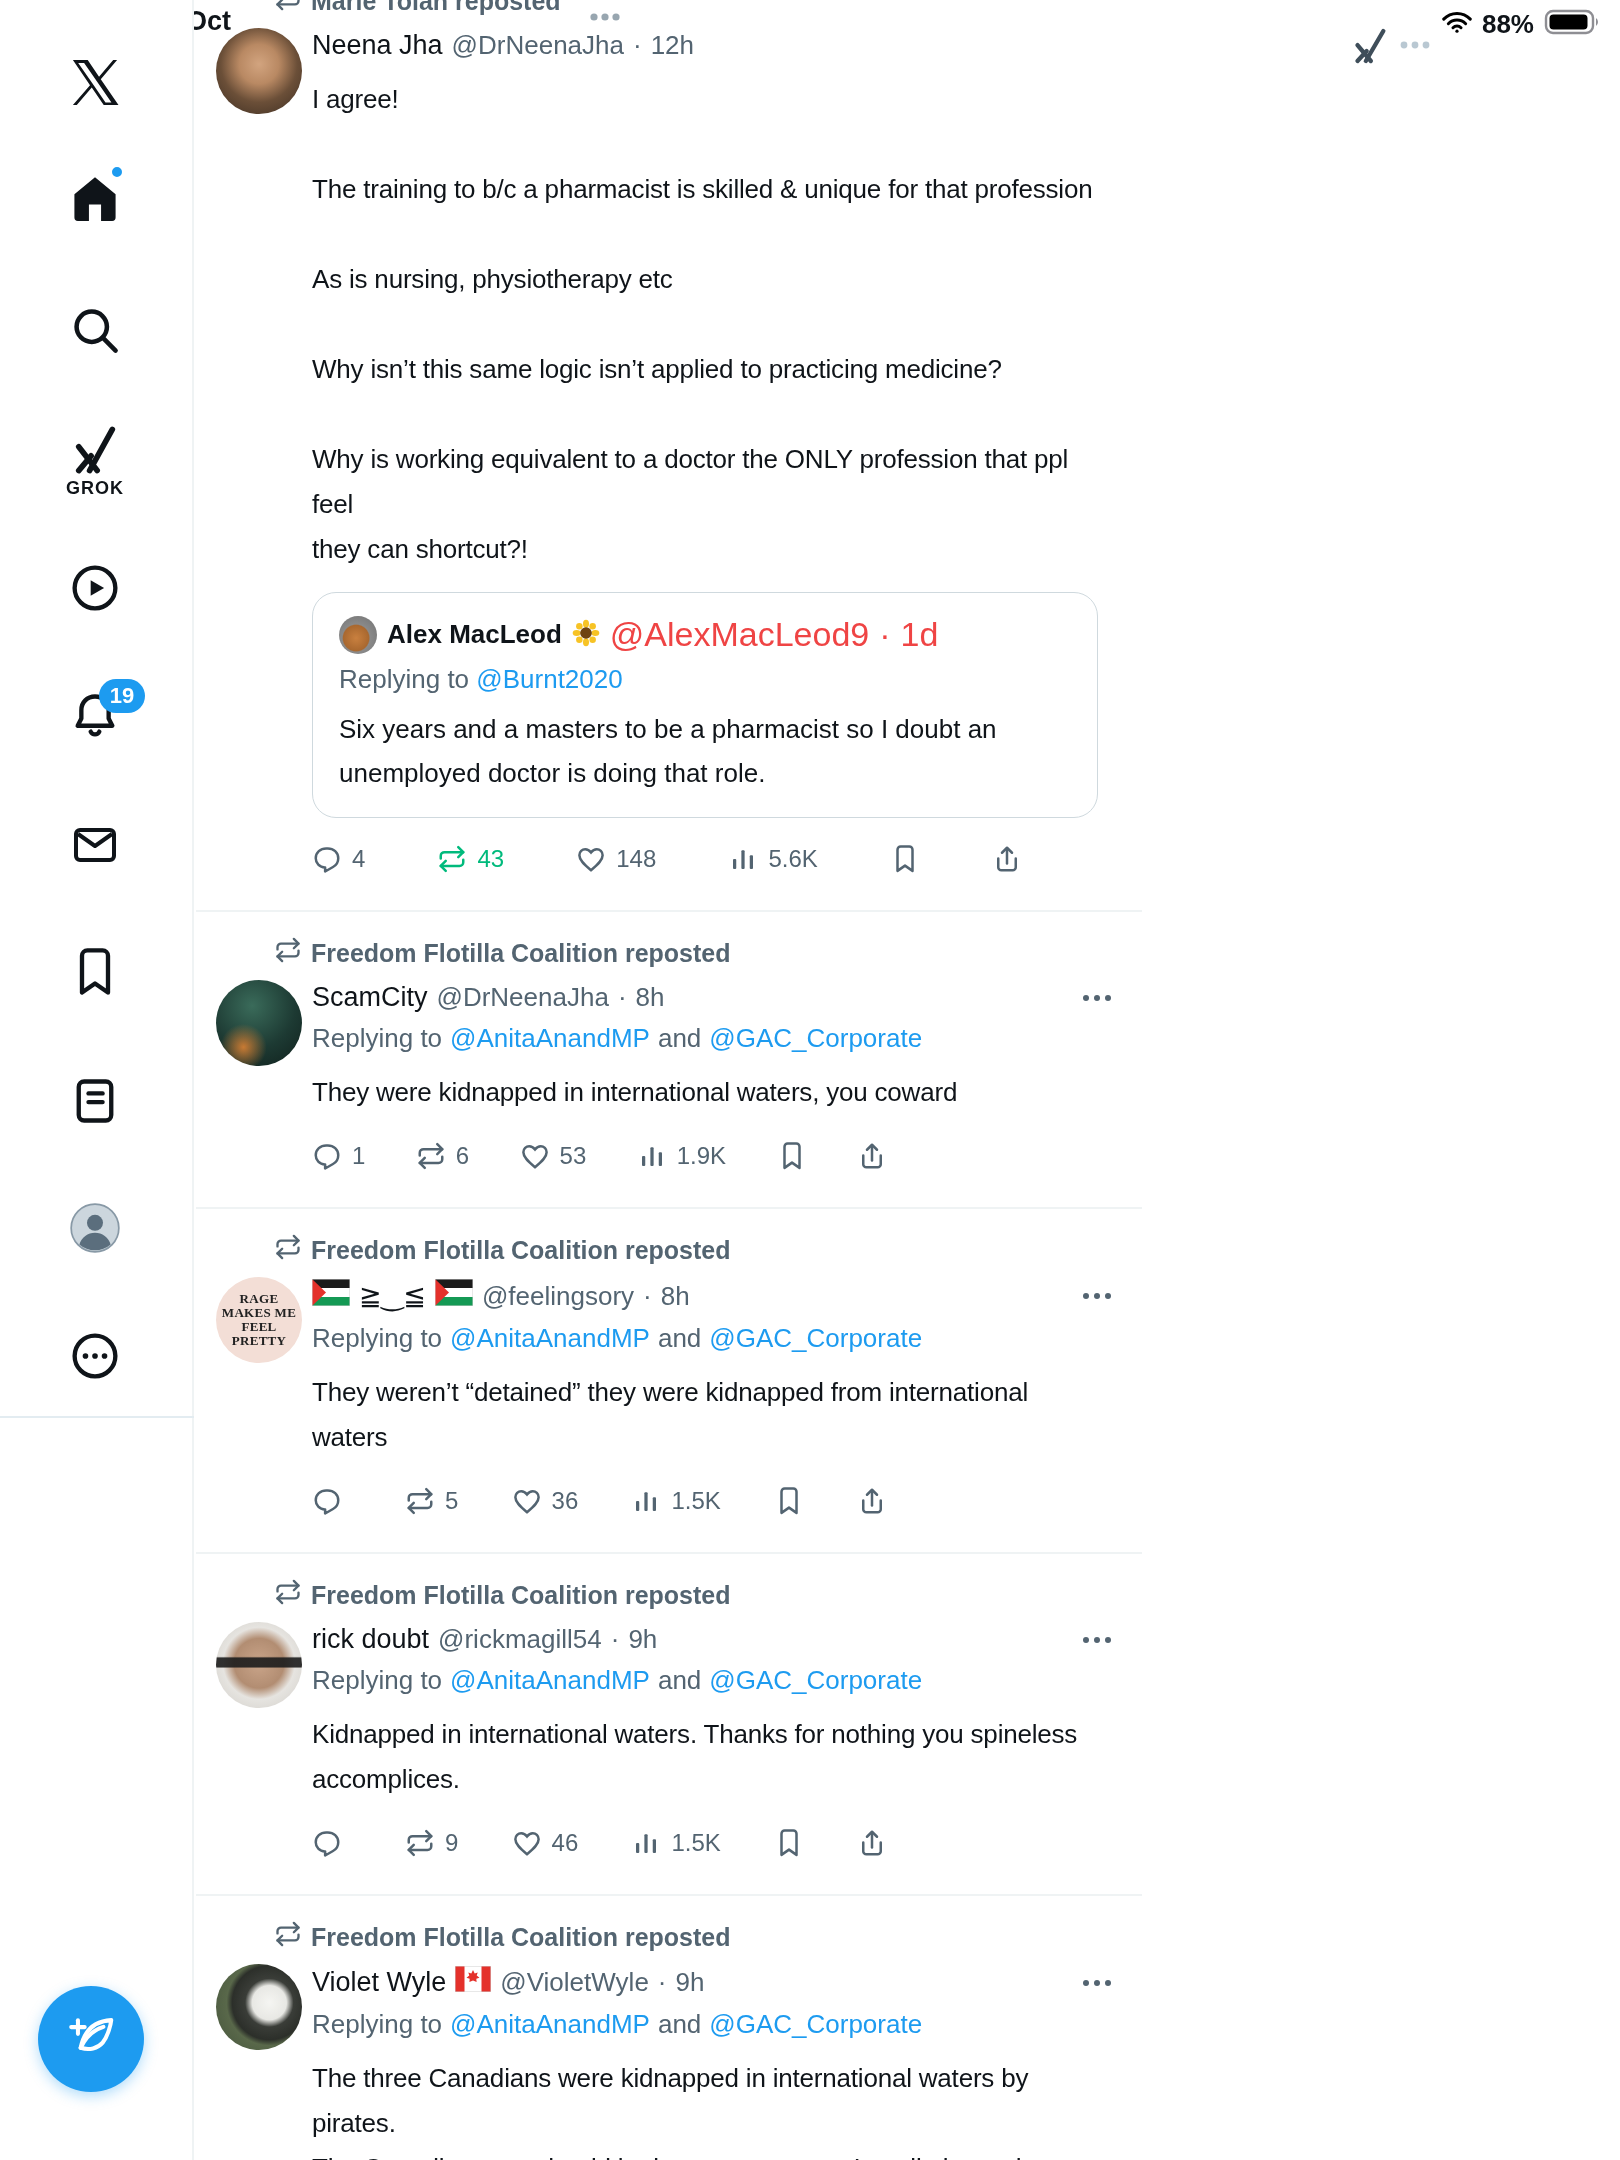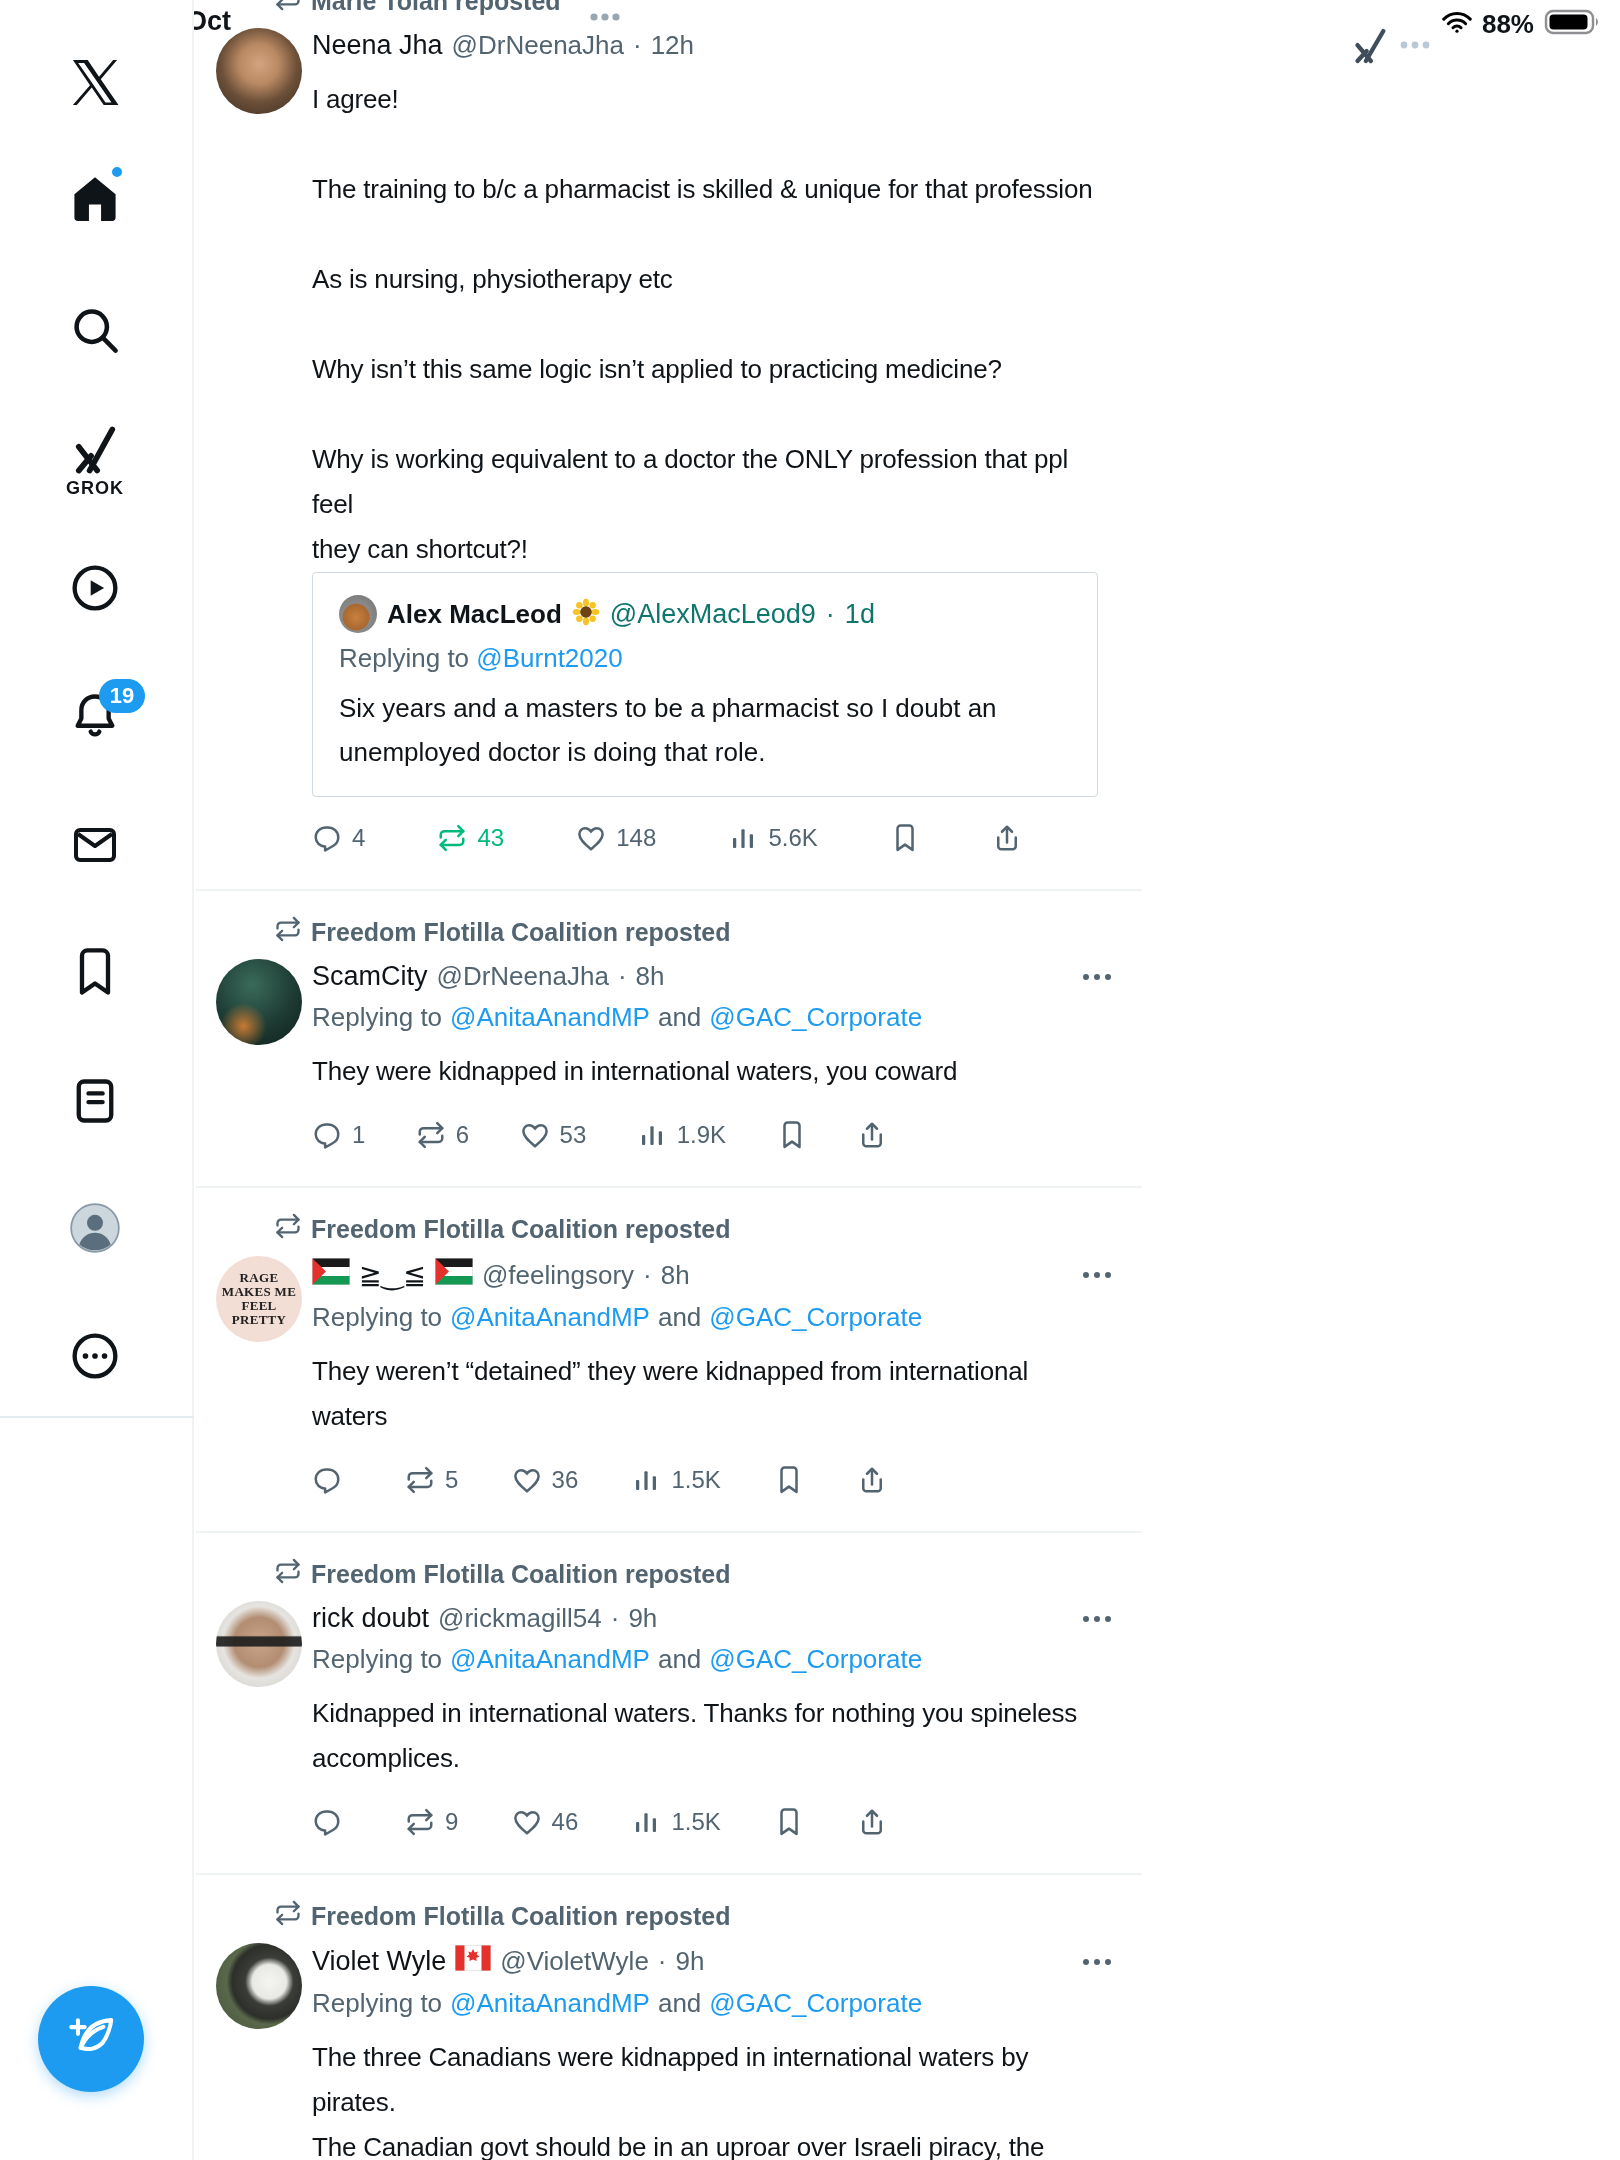--- a/index.html
+++ b/index.html
@@ -51,26 +51,26 @@
   .overflow { margin-left:auto; color:#536471; }
   .overflow svg, .multitask svg, .topmore svg { width:34px; height:14px; display:block; }
   .grok-top svg { width:40px; height:40px; display:block; }
   .replying { margin-top:10px; font-size:26px; color:#536471; }
   .replying .seg { margin-right:8px; }
   .lnk { color:#1d9bf0; }
   .btext { margin-top:16px; font-size:26px; line-height:45px; letter-spacing:-0.2px;
     color:#0f1419; white-space:pre-line; width:800px; }
 
   
-  .qcard { width:786px; border:1px solid #cfd9de; border-radius:4px;
+  .qcard { margin-top:20px; width:786px; border:1px solid #cfd9de; border-radius:24px;
     padding:22px 26px; }
   .qhead { display:flex; align-items:center; gap:10px; }
   .qavatar { width:38px; height:38px; border-radius:50%; flex:none; }
   .qname { font-size:26px; font-weight:700; color:#0f1419; }
-  .qmeta { font-size:27px; color:#0f766e; }
+  .qmeta { font-size:34px; color:#ef4444; }
   .qreplying { margin-top:10px; font-size:26px; color:#536471; }
   .qtext { margin-top:12px; font-size:26px; line-height:44px; white-space:pre-line; color:#0f1419; }
 
   
   .actions { display:flex; justify-content:space-between; margin-top:26px; width:710px; color:#536471; }
   .actions.narrow { width:575px; }
   .act { display:flex; align-items:center; gap:10px; font-size:24px; color:#536471; }
   .act svg { width:30px; height:30px; }
   .act.green { color:#00ba7c;justify-content:flex-end; }
 

